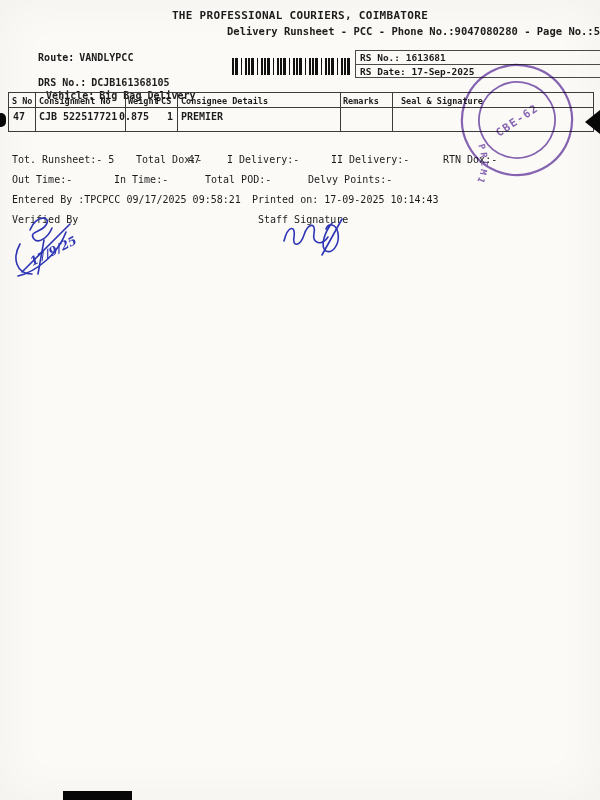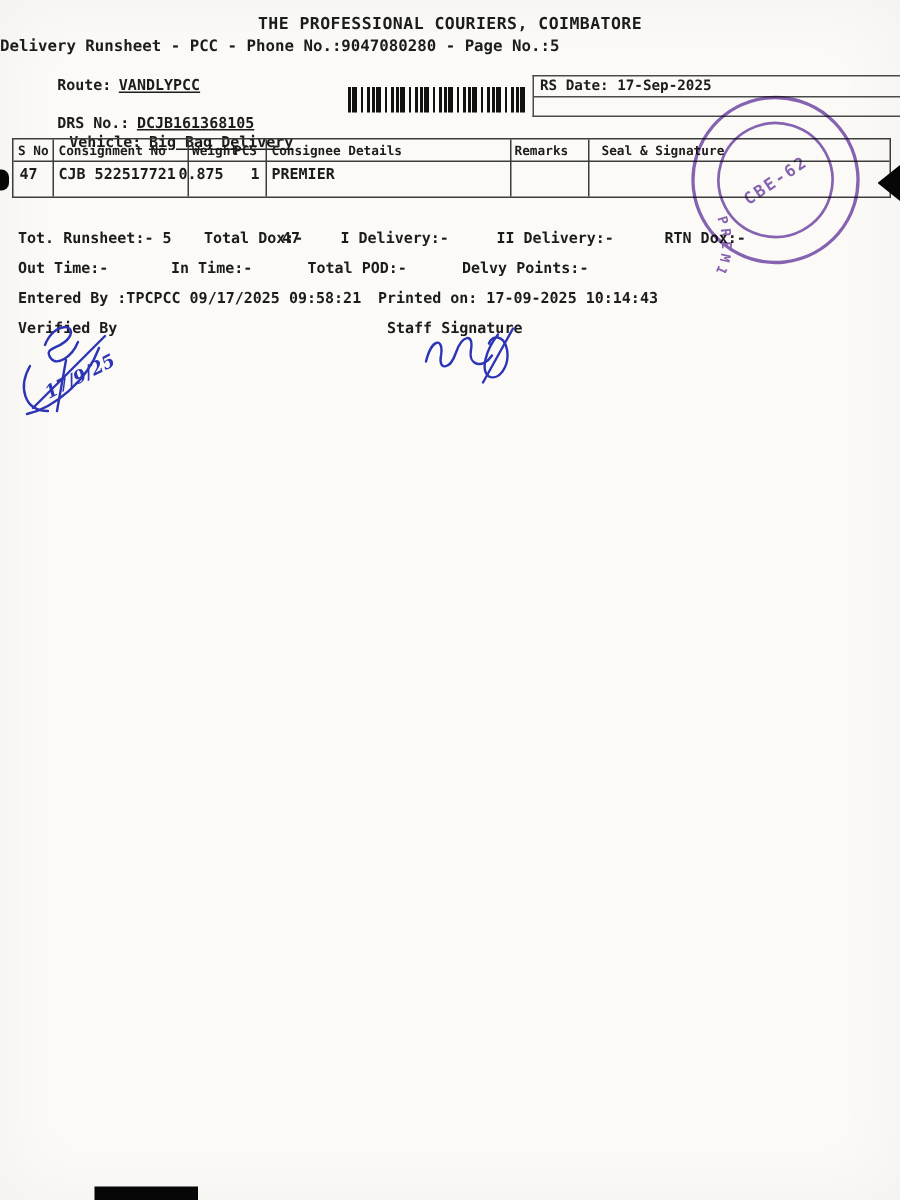--- a/index.html
+++ b/index.html
@@ -11,23 +11,23 @@
   .page {
     position: absolute; left:0; top:0;
     width:600px; height:800px;
     background:#fbfaf7;
     overflow:hidden;
     color:#1c1c1c;
     box-shadow: inset 0 0 50px rgba(0,0,0,0.04);
   }
   .abs { position:absolute; white-space:pre; }
   .t-title { font-size:11px; font-weight:700; letter-spacing:0.3px; text-align:center; left:0; right:0; }
-  .t-sub   { font-size:10.5px; font-weight:700; text-align:left; left:0; right:0; }
+  .t-sub   { font-size:10.5px; font-weight:700; text-align:right; left:0; right:0; }
   .t-info  { font-size:10px; font-weight:700; }
-  .t-info .val { margin-left:5px;text-decoration:underline; }
+  .t-info .val { margin-left:5px; }
   .barcode {
     position:absolute; left:232px; top:58px; width:120px; height:17px;
     background: repeating-linear-gradient(90deg,
       #111 0 2px, transparent 2px 3px,
       #111 3px 6px, transparent 6px 9px,
       #111 9px 10px, transparent 10px 13px,
       #111 13px 15px, transparent 15px 16px);
   }
   .rs-box {
     position:absolute; left:355px; top:50px; width:245px; height:28px;
@@ -37,21 +37,21 @@
   .rs-box .row { height:13.5px; line-height:13px; padding-left:4px; white-space:pre; }
   .rs-box .row:first-child { border-bottom:1px solid #4a4a4a; }
   .tbl {
     position:absolute; left:8px; top:92px; width:586px; height:40px;
     border:1px solid #3c3c3c;
   }
   .tbl .vline { position:absolute; top:0; bottom:0; width:1px; background:#3c3c3c; }
   .tbl .hline { position:absolute; left:0; right:0; height:1px; background:#3c3c3c; top:14px; }
   .tbl .th { position:absolute; top:3px; font-size:8.5px; font-weight:700; white-space:pre; }
   .tbl .td { position:absolute; top:18px; font-size:10px; font-weight:700; white-space:pre; }
-  .t-row { font-size:10px; font-weight:700; }
+  .t-row { font-size:10px; font-weight:400; }
   .stamp-svg { position:absolute; left:455px; top:58px; mix-blend-mode:multiply; }
   .sig-svg { position:absolute; }
   .hand-date {
     position:absolute; left:28px; top:244px;
     transform:rotate(-27deg);
     color:#2d35b5; font-size:12px; font-weight:600; font-style:italic;
     font-family:"DejaVu Serif", serif;
     white-space:pre;
   }
   .artifact-left  { position:absolute; left:0; top:113px; width:6px; height:14px; background:#070707; border-radius:0 5px 5px 0; }
@@ -73,20 +73,21 @@
   <div class="abs t-info" style="left:14px; top:66px">
     <span>DRS No.:</span><span class="val">DCJB161368105</span>
   </div>
   <div class="abs t-info" style="left:22px; top:79px">
     <span>Vehicle:</span><span class="val">Big Bag Delivery</span>
   </div>
 
   <div class="barcode"></div>
 
   <div class="rs-box">
+    <div class="row">RS No.: 1613681</div>
     <div class="row">RS Date: 17-Sep-2025</div>
   </div>
 
   <div class="tbl">
     <div class="vline" style="left:26px"></div>
     <div class="vline" style="left:116px"></div>
     <div class="vline" style="left:168px"></div>
     <div class="vline" style="left:331px"></div>
     <div class="vline" style="left:383px"></div>
     <div class="hline"></div>

